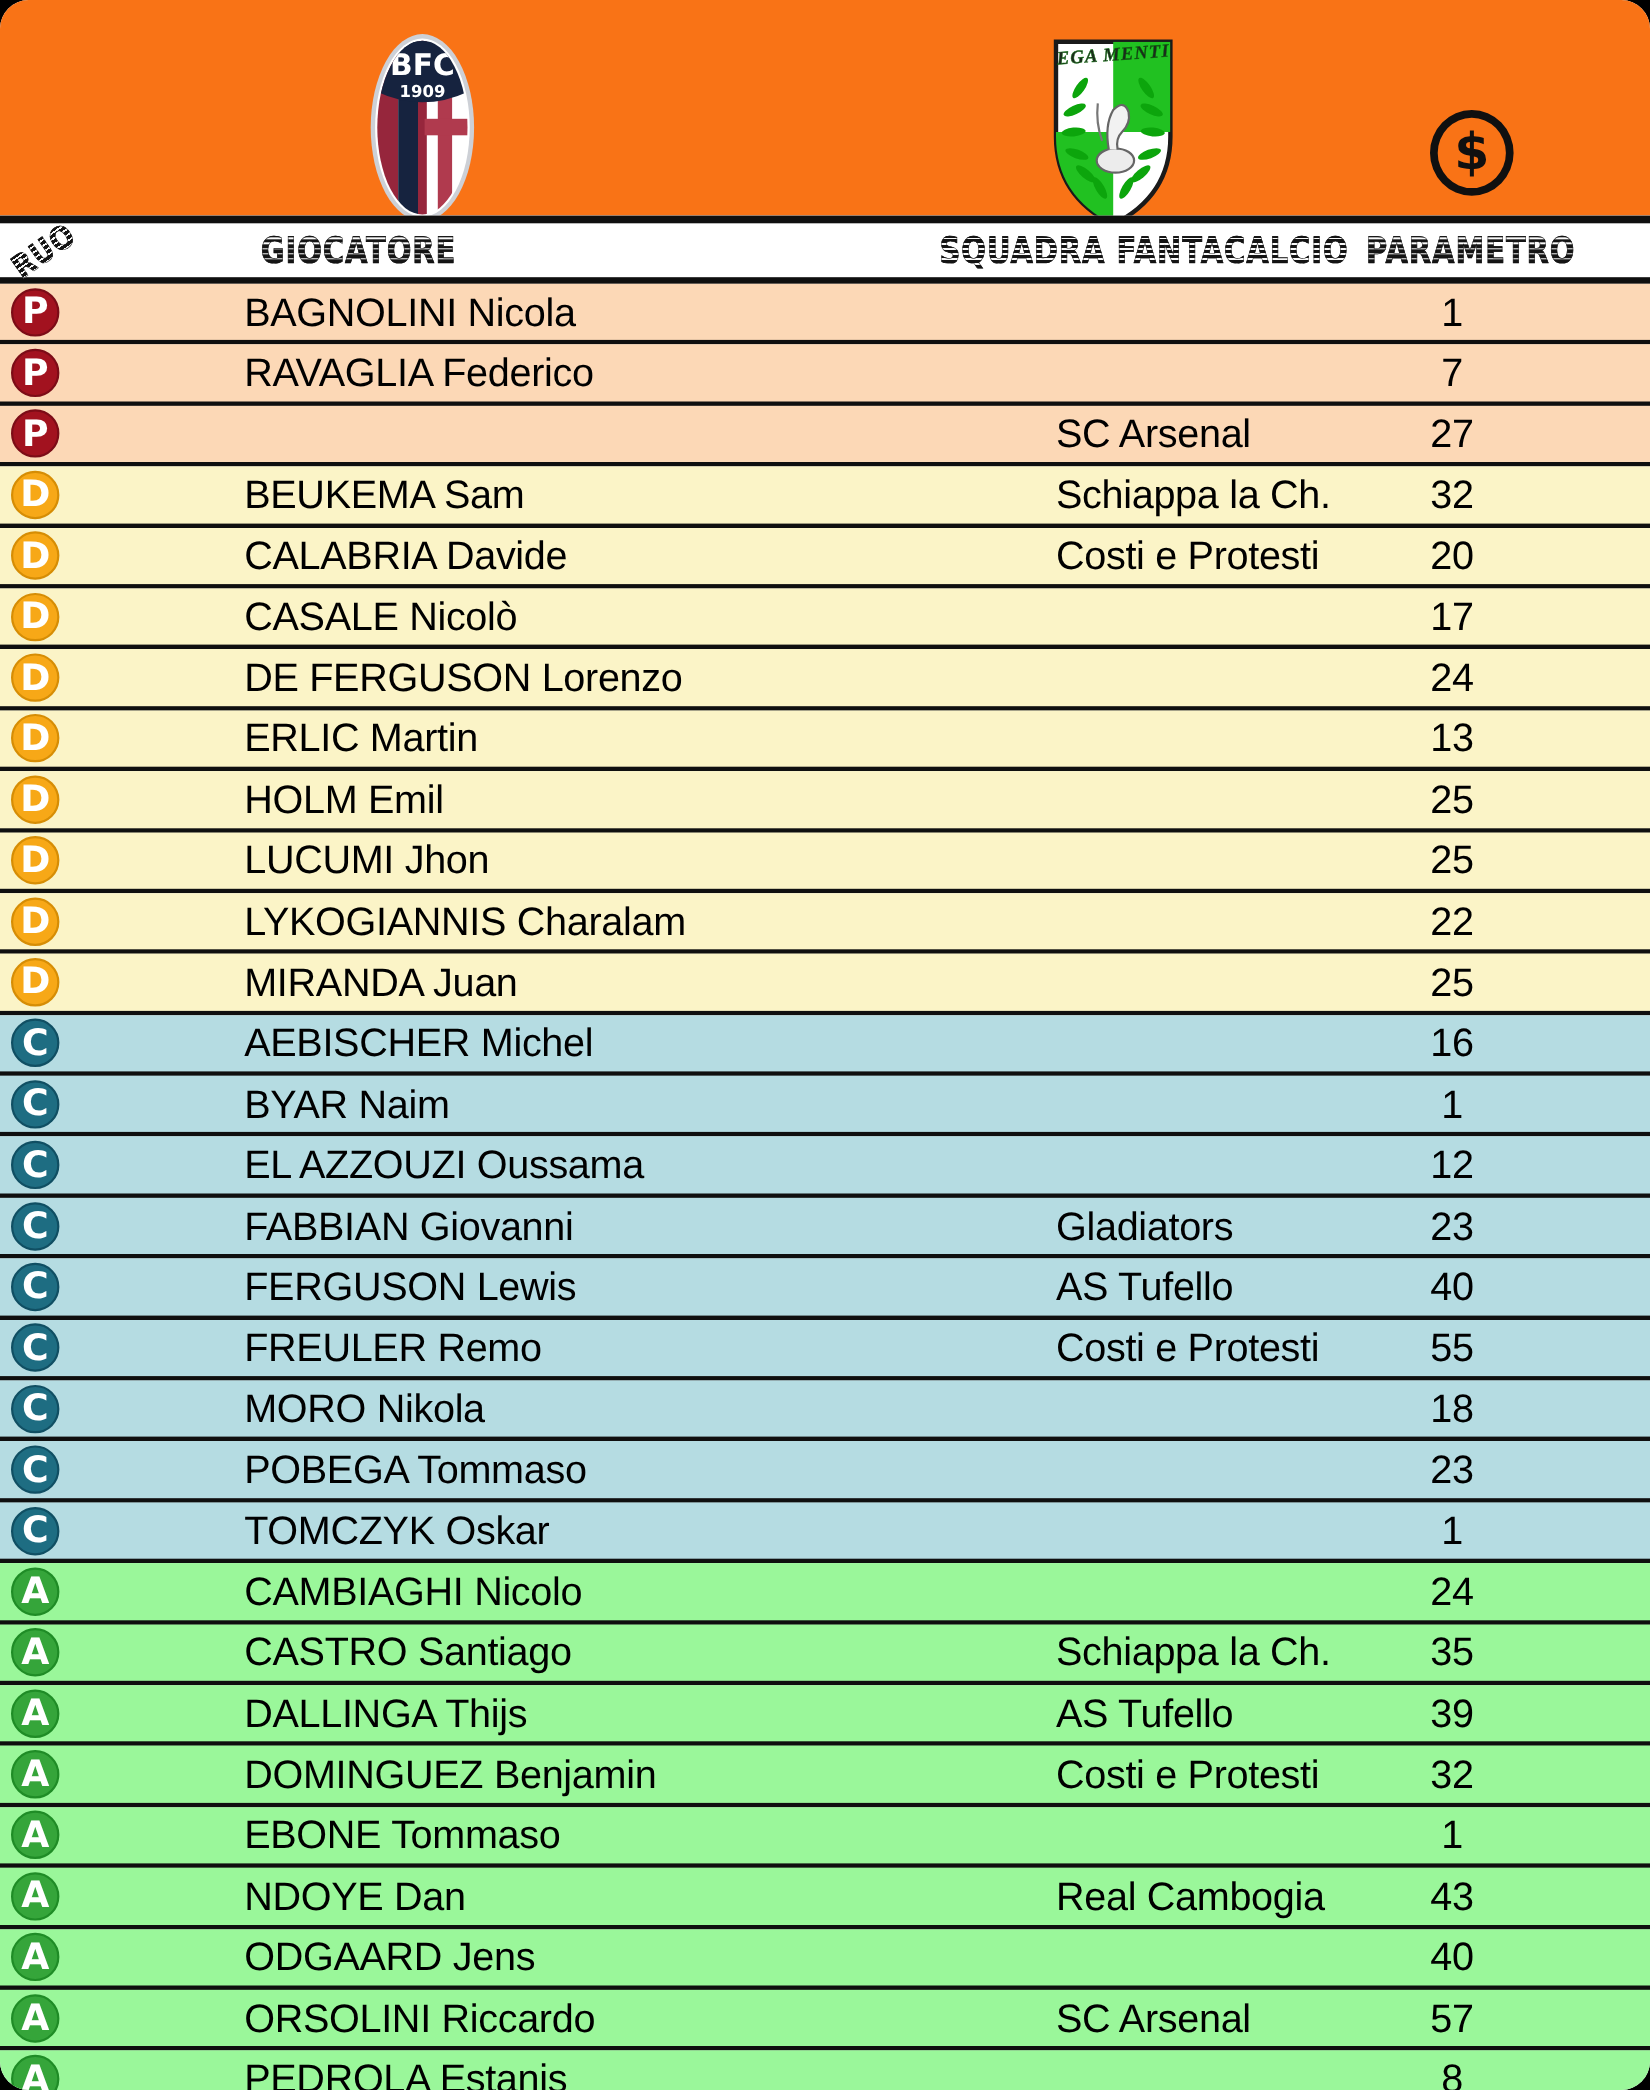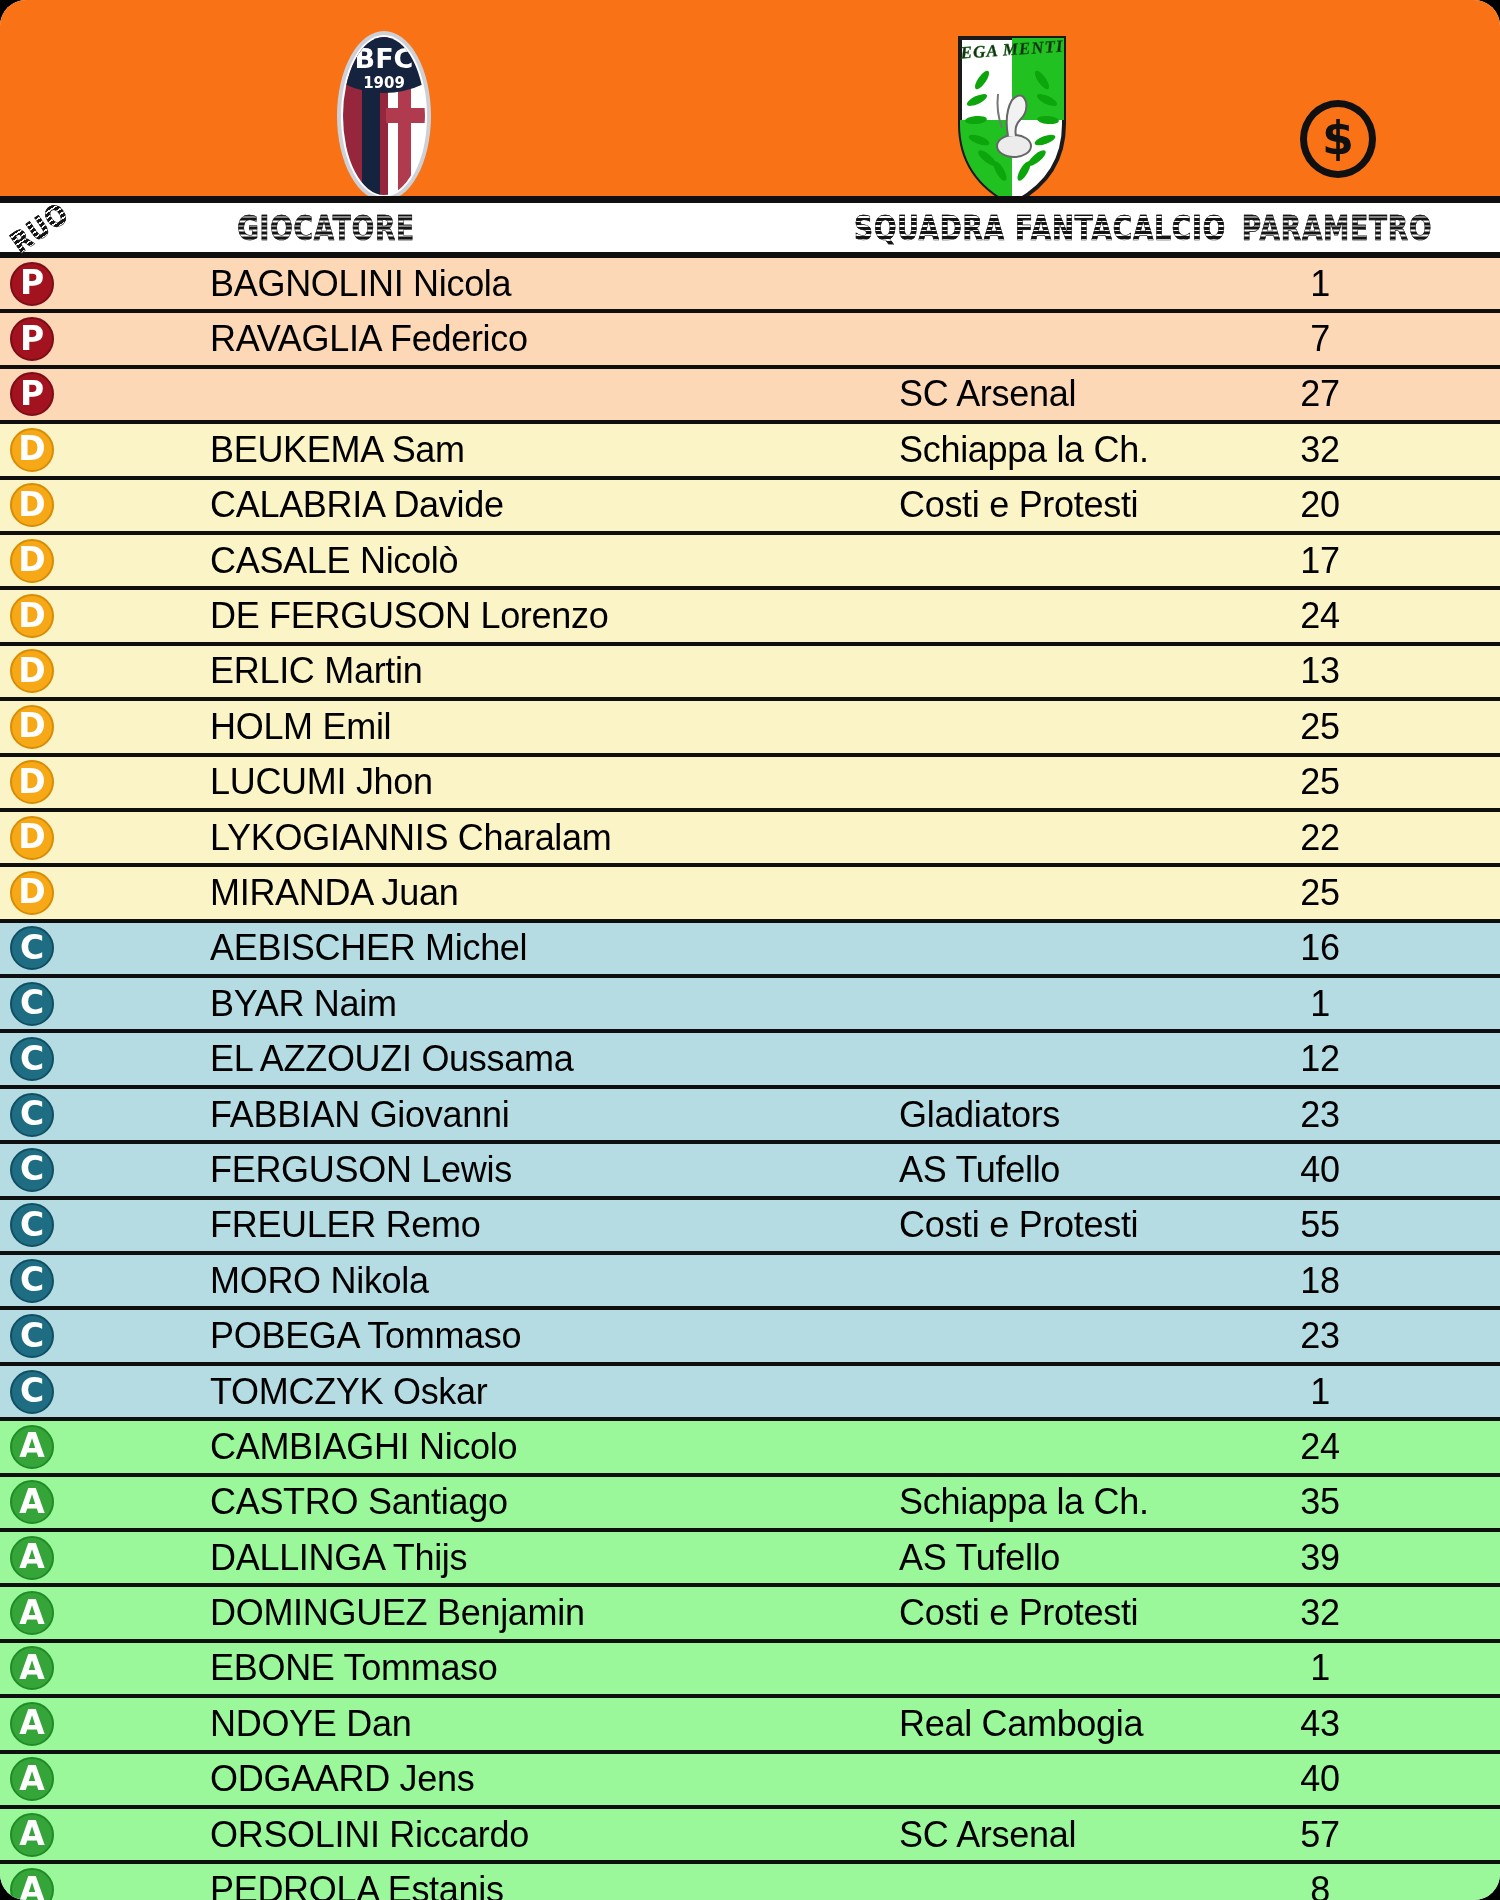--- a/index.html
+++ b/index.html
@@ -46,22 +46,22 @@
     position:absolute;left:10px;top:50%;transform:translateY(-50%);
     width:44px;height:44px;border-radius:50%;border:2px solid rgba(0,0,0,.25);
     display:flex;align-items:center;justify-content:center;
     color:#fff;font-weight:bold;font-size:33px;font-family:"DejaVu Sans",sans-serif;
     box-sizing:border-box;padding-bottom:2px;
   }
   .cell{
     position:absolute;top:50%;transform:translateY(-50%);
     font-size:36px;color:#000;white-space:nowrap;letter-spacing:-0.3px;
   }
-  .cell.name{left:210px;}
-  .cell.team{left:899px;}
+  .cell.name{left:222px;}
+  .cell.team{left:960px;}
   .cell.param{left:1235px;width:170px;text-align:center;}
 </style>
 </head>
 <body>
 
 <div class="card">
 
   <div class="top-band">
 
     <svg class="club-badge" viewBox="0 0 96 172">

